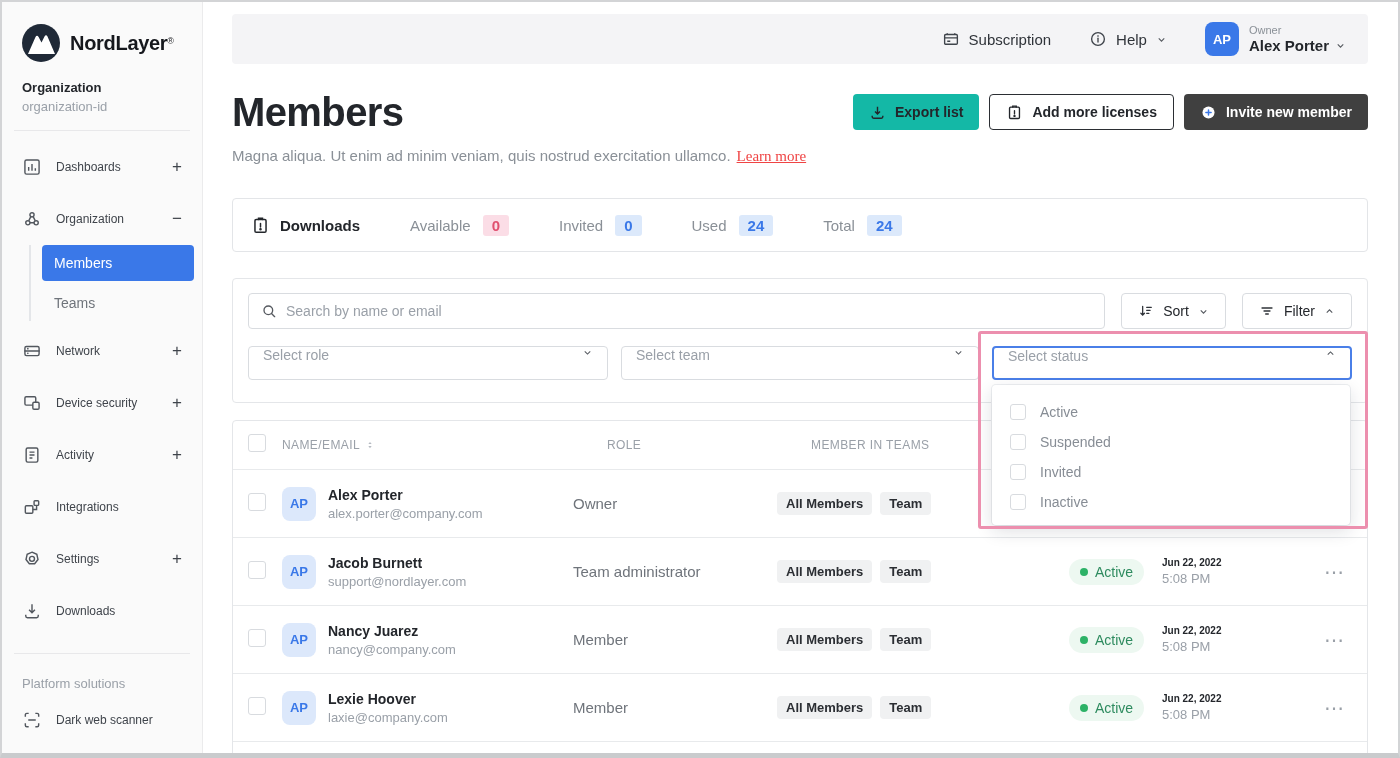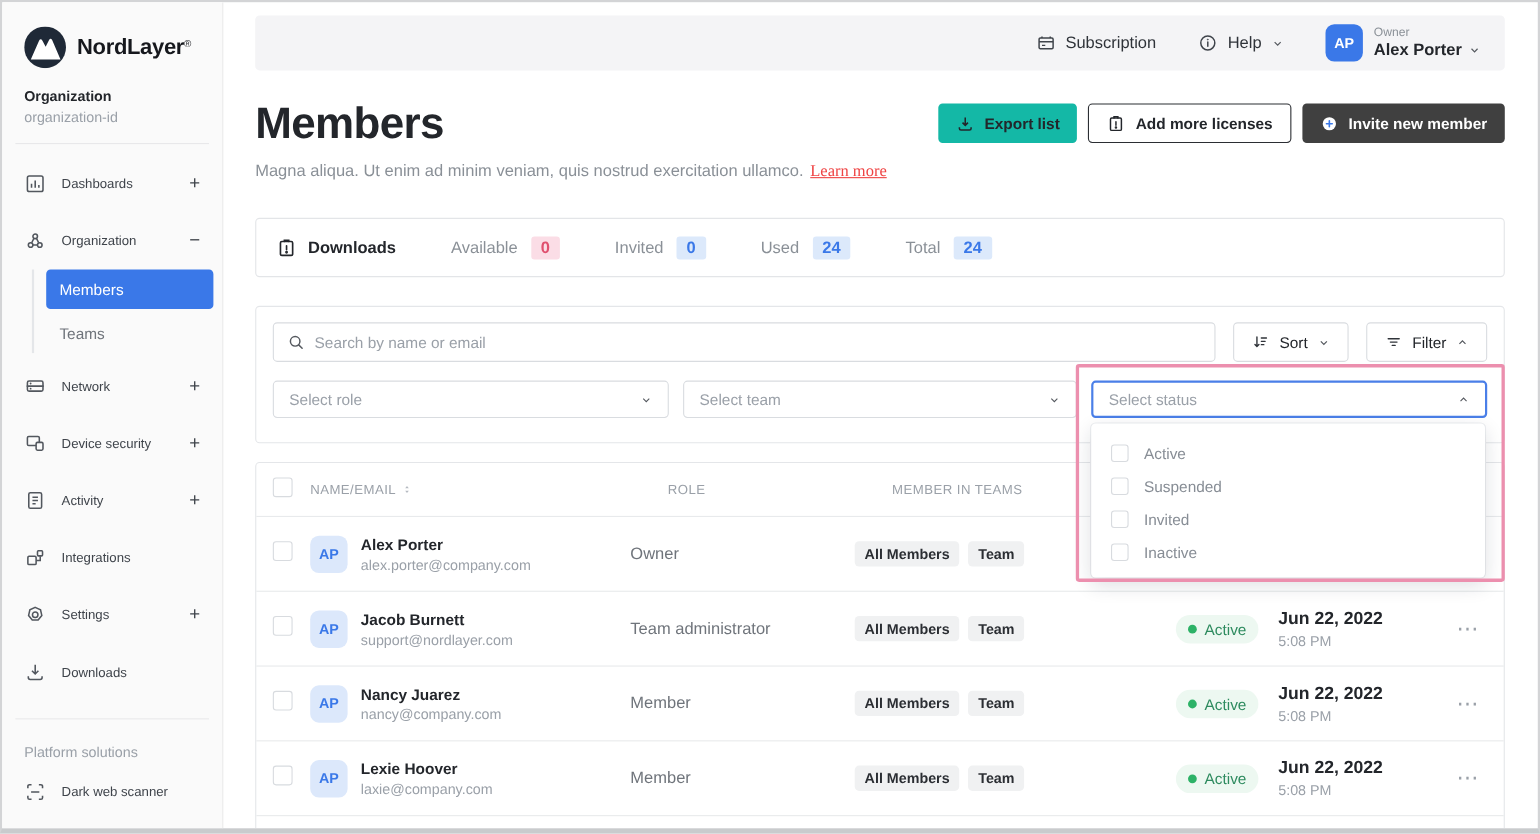--- a/index.html
+++ b/index.html
@@ -65,41 +65,41 @@
   
   .toolbar-card { margin-top:26px; border:1px solid #e4e6e9; border-radius:4px; padding:14px 15px 22px 15px; }
   .search-row { display:flex; gap:16px; }
   .search-box { flex:1; height:36px; border:1px solid #d9dce0; border-radius:4px; display:flex; align-items:center; padding:0 12px; gap:9px; background:#fff; }
   .search-box .ic { width:16px; height:16px; color:#55595f; display:flex; flex-shrink:0; }
   .search-box input { border:none; outline:none; flex:1; font-size:14px; color:#23262b; font-family:"Liberation Sans",sans-serif; background:transparent; }
   .search-box input::placeholder { color:#9aa0a8; }
   .tool-btn { height:36px; background:#fff; border:1px solid #d9dce0; border-radius:4px; display:flex; align-items:center; gap:9px; padding:0 16px; font-size:14px; font-weight:500; color:#23262b; cursor:pointer; font-family:"Liberation Sans",sans-serif; }
   .tool-btn .ic { width:16px; height:16px; color:#2f3339; display:flex; }
   .filter-row { display:flex; gap:13px; margin-top:17px; }
-  .select { height:34px; border:1px solid #d9dce0; border-radius:4px; background:#fff; display:flex; align-items:center; justify-content:space-between; padding:0 14px; font-size:14px; color:#9aa0a8; cursor:pointer; }
+  .select { height:34px; border:1px solid #d9dce0; border-radius:4px; background:#fff; display:flex; justify-content:space-between; padding:0 14px; font-size:14px; color:#9aa0a8; cursor:pointer; }
   .sel-role { width:360px; } .sel-team { width:358px; } .sel-status { flex:1; border:2px solid #4a7fe8; }
   
   .table-card { margin-top:17px; border:1px solid #e4e6e9; border-radius:4px; min-height:345px; }
   .trow { display:flex; align-items:center; height:68px; border-bottom:1px solid #e8eaec; padding:0 15px; }
   .thead { height:49px; border-bottom:1px solid #e8eaec; display:flex; align-items:center; padding:0 15px; }
   .c-check { width:34px; } .c-avatar { width:46px; } .c-name { width:245px; }
   .c-role { width:204px; } .c-teams { width:280px; display:flex; gap:8px; }
   .c-status { width:105px; padding-left:12px; } .c-date { width:148px; } .c-actions { flex:1; text-align:right; padding-right:6px; }
   .hname { width:325px; display:flex; align-items:flex-start; gap:5px; }
   .hcell { font-size:12px; color:#9aa0a8; letter-spacing:0.4px; }
   .cb { width:18px; height:18px; border:1px solid #d8dbdf; border-radius:3px; background:#fff; display:inline-block; cursor:pointer; }
   .row-avatar { width:34px; height:34px; border-radius:8px; background:#dce8fb; color:#3a78e8; font-size:13px; font-weight:700; display:flex; align-items:center; justify-content:center; }
   .m-name { font-size:14px; font-weight:600; color:#23262b; }
   .m-email { font-size:13px; color:#9aa0a8; margin-top:3px; }
   .m-role { font-size:15px; color:#6f747b; }
   .chip { background:#f0f1f2; color:#2b2e33; font-size:13px; font-weight:600; padding:4px 9px; border-radius:4px; white-space:nowrap; }
   .status-pill { display:inline-flex; align-items:center; gap:7px; background:#edf8f1; border-radius:14px; padding:5px 11px; }
   .status-dot { width:8px; height:8px; border-radius:50%; background:#2db267; }
   .status-text { font-size:14px; color:#2e8b5f; font-weight:500; }
-  .m-date { font-size:16px; font-weight:600; color:#23262b; }
+  .m-date { font-size:10px; font-weight:600; color:#23262b; }
   .m-time { font-size:13px; color:#9aa0a8; margin-top:3px; }
   .more { font-size:20px; color:#9aa0a8; cursor:pointer; letter-spacing:2px; }
   .sort-arrows { width:10px; height:14px; color:#b6bbc2; display:inline-flex; }
   
   .status-panel { position:absolute; left:990px; top:383px; width:358px; height:140px; background:#fff; border-radius:4px;
     box-shadow:0 6px 18px rgba(20,30,50,0.14), 0 0 0 1px #eef0f2; z-index:30; padding:12px 0 0 18px; }
   .opt { display:flex; align-items:center; gap:14px; height:30px; cursor:pointer; }
   .opt .cb { width:16px; height:16px; }
   .opt-label { font-size:14px; color:#878d95; }
   .pink-box { position:absolute; left:976px; top:329px; width:390px; height:198px; border:3px solid #ec8fae; border-radius:3px; z-index:40; pointer-events:none; }

